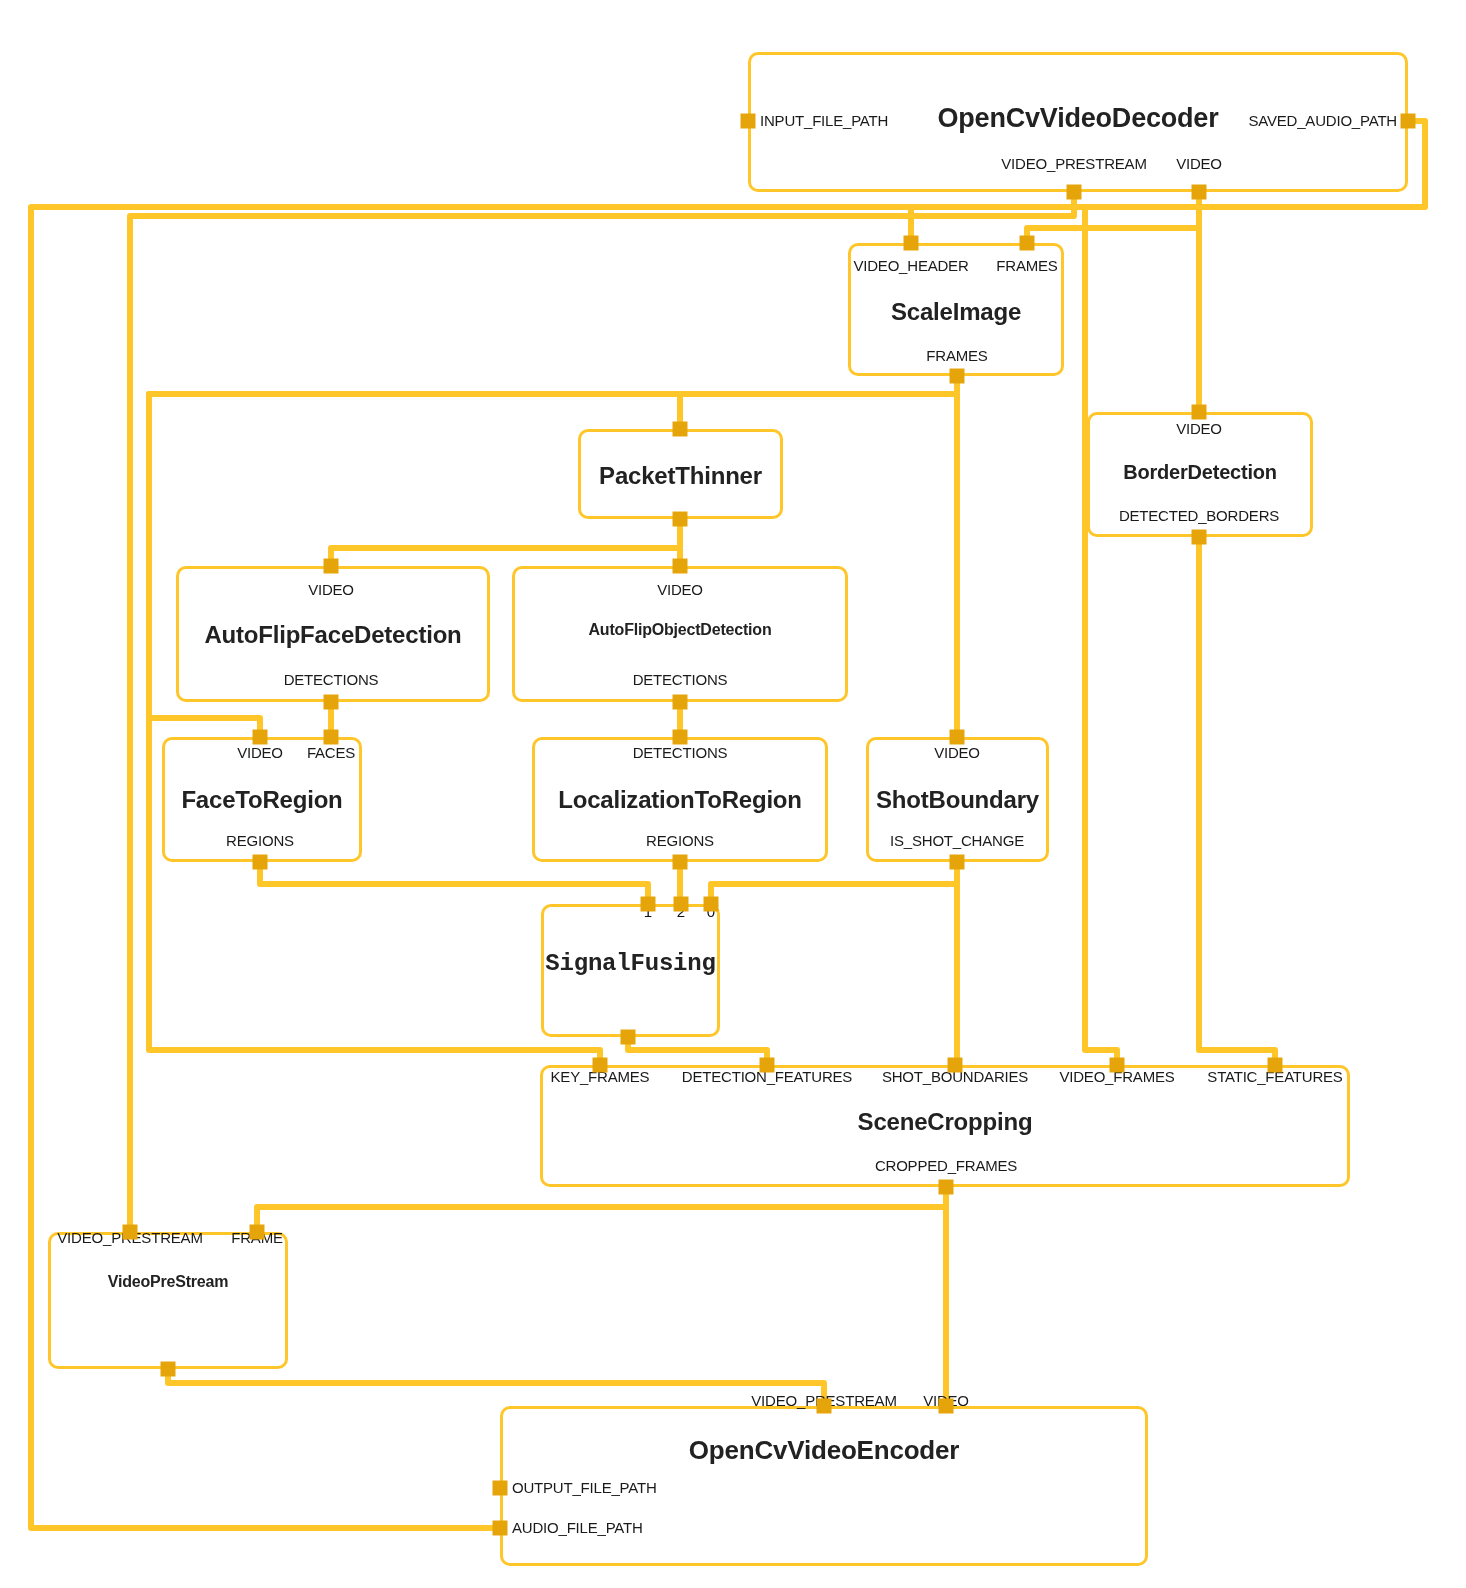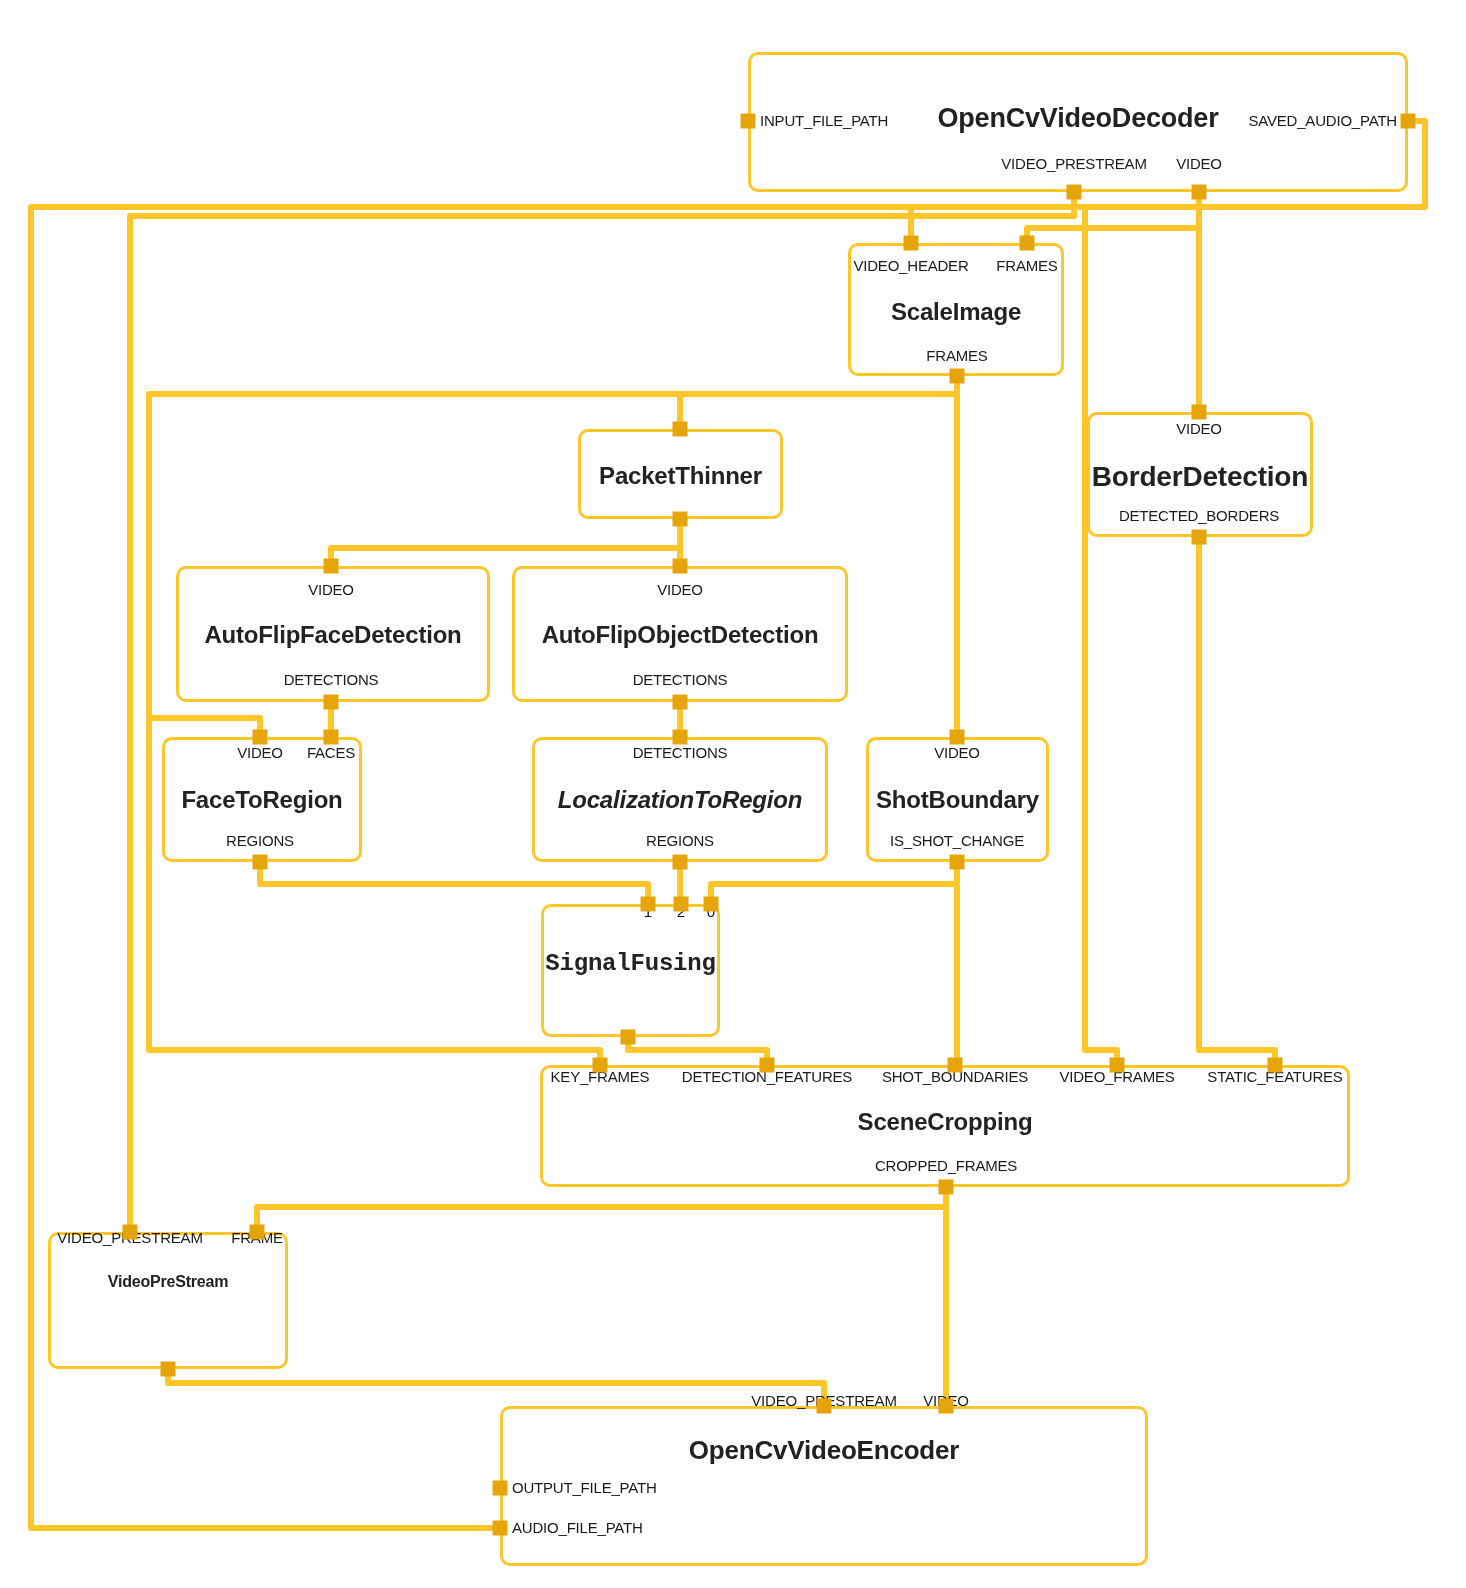--- a/index.html
+++ b/index.html
@@ -63,55 +63,55 @@
     <div class="node" style="left: 848px; top: 243px; width: 216px; height: 133px; border-color: rgb(255, 198, 41);">
       <div class="title" style="top: 52px; font-size: 24px;">ScaleImage</div>
     </div>
     <div class="port" style="left: 911px; top: 257px;">VIDEO_HEADER</div>
     <div class="dot" style="left: 911px; top: 243px; background: rgb(229, 165, 10);"></div>
     <div class="port" style="left: 1027px; top: 257px;">FRAMES</div>
     <div class="dot" style="left: 1027px; top: 243px; background: rgb(229, 165, 10);"></div>
     <div class="port" style="left: 957px; top: 347px;">FRAMES</div>
     <div class="dot" style="left: 957px; top: 376px; background: rgb(229, 165, 10);"></div>
     <div class="node" style="left: 1087px; top: 412px; width: 226px; height: 125px; border-color: rgb(255, 198, 41);">
-      <div class="title" style="top: 46px; font-size: 28px;">BorderDetection</div>
+      <div class="title" style="top: 46px; font-size: 20px;">BorderDetection</div>
     </div>
     <div class="port" style="left: 1199px; top: 420px;">VIDEO</div>
     <div class="dot" style="left: 1199px; top: 412px; background: rgb(229, 165, 10);"></div>
     <div class="port" style="left: 1199px; top: 507px;">DETECTED_BORDERS</div>
     <div class="dot" style="left: 1199px; top: 537px; background: rgb(229, 165, 10);"></div>
     <div class="node" style="left: 578px; top: 429px; width: 205px; height: 90px; border-color: rgb(255, 198, 41);">
       <div class="title" style="top: 30px; font-size: 24px;">PacketThinner</div>
     </div>
     <div class="dot" style="left: 680px; top: 429px; background: rgb(229, 165, 10);"></div>
     <div class="dot" style="left: 680px; top: 519px; background: rgb(229, 165, 10);"></div>
     <div class="node" style="left: 176px; top: 566px; width: 314px; height: 136px; border-color: rgb(255, 198, 41);">
       <div class="title" style="top: 52px; font-size: 24px;">AutoFlipFaceDetection</div>
     </div>
     <div class="port" style="left: 331px; top: 581px;">VIDEO</div>
     <div class="dot" style="left: 331px; top: 566px; background: rgb(229, 165, 10);"></div>
     <div class="port" style="left: 331px; top: 671px;">DETECTIONS</div>
     <div class="dot" style="left: 331px; top: 702px; background: rgb(229, 165, 10);"></div>
     <div class="node" style="left: 512px; top: 566px; width: 336px; height: 136px; border-color: rgb(255, 198, 41);">
-      <div class="title" style="top: 52px; font-size: 24px;">AutoFlipObjectDetection</div>
+      <div class="title" style="top: 52px; font-size: 16px;">AutoFlipObjectDetection</div>
     </div>
     <div class="port" style="left: 680px; top: 581px;">VIDEO</div>
     <div class="dot" style="left: 680px; top: 566px; background: rgb(229, 165, 10);"></div>
     <div class="port" style="left: 680px; top: 671px;">DETECTIONS</div>
     <div class="dot" style="left: 680px; top: 702px; background: rgb(229, 165, 10);"></div>
     <div class="node" style="left: 162px; top: 737px; width: 200px; height: 125px; border-color: rgb(255, 198, 41);">
       <div class="title" style="top: 46px; font-size: 24px;">FaceToRegion</div>
     </div>
     <div class="port" style="left: 260px; top: 744px;">VIDEO</div>
     <div class="dot" style="left: 260px; top: 737px; background: rgb(229, 165, 10);"></div>
     <div class="port" style="left: 331px; top: 744px;">FACES</div>
     <div class="dot" style="left: 331px; top: 737px; background: rgb(229, 165, 10);"></div>
     <div class="port" style="left: 260px; top: 832px;">REGIONS</div>
     <div class="dot" style="left: 260px; top: 862px; background: rgb(229, 165, 10);"></div>
-    <div class="node" style="left: 532px; top: 737px; width: 296px; height: 125px; border-color: rgb(255, 198, 41); font-style: italic;">
+    <div class="node" style="left: 532px; top: 737px; width: 296px; height: 125px; border-color: rgb(255, 198, 41);">
       <div class="title" style="top: 46px; font-size: 24px;">LocalizationToRegion</div>
     </div>
     <div class="port" style="left: 680px; top: 744px;">DETECTIONS</div>
     <div class="dot" style="left: 680px; top: 737px; background: rgb(229, 165, 10);"></div>
     <div class="port" style="left: 680px; top: 832px;">REGIONS</div>
     <div class="dot" style="left: 680px; top: 862px; background: rgb(229, 165, 10);"></div>
     <div class="node" style="left: 866px; top: 737px; width: 183px; height: 125px; border-color: rgb(255, 198, 41);">
       <div class="title" style="top: 46px; font-size: 24px;">ShotBoundary</div>
     </div>
     <div class="port" style="left: 957px; top: 744px;">VIDEO</div>

